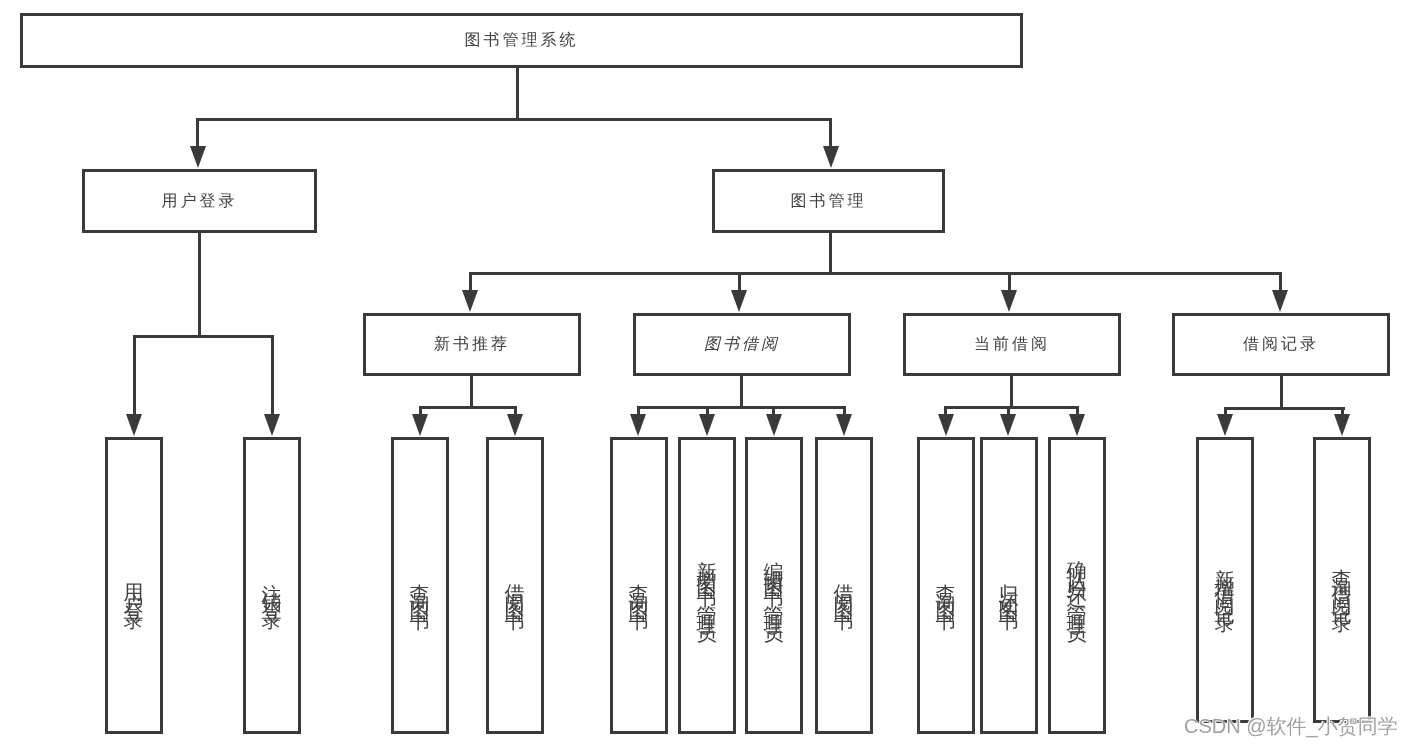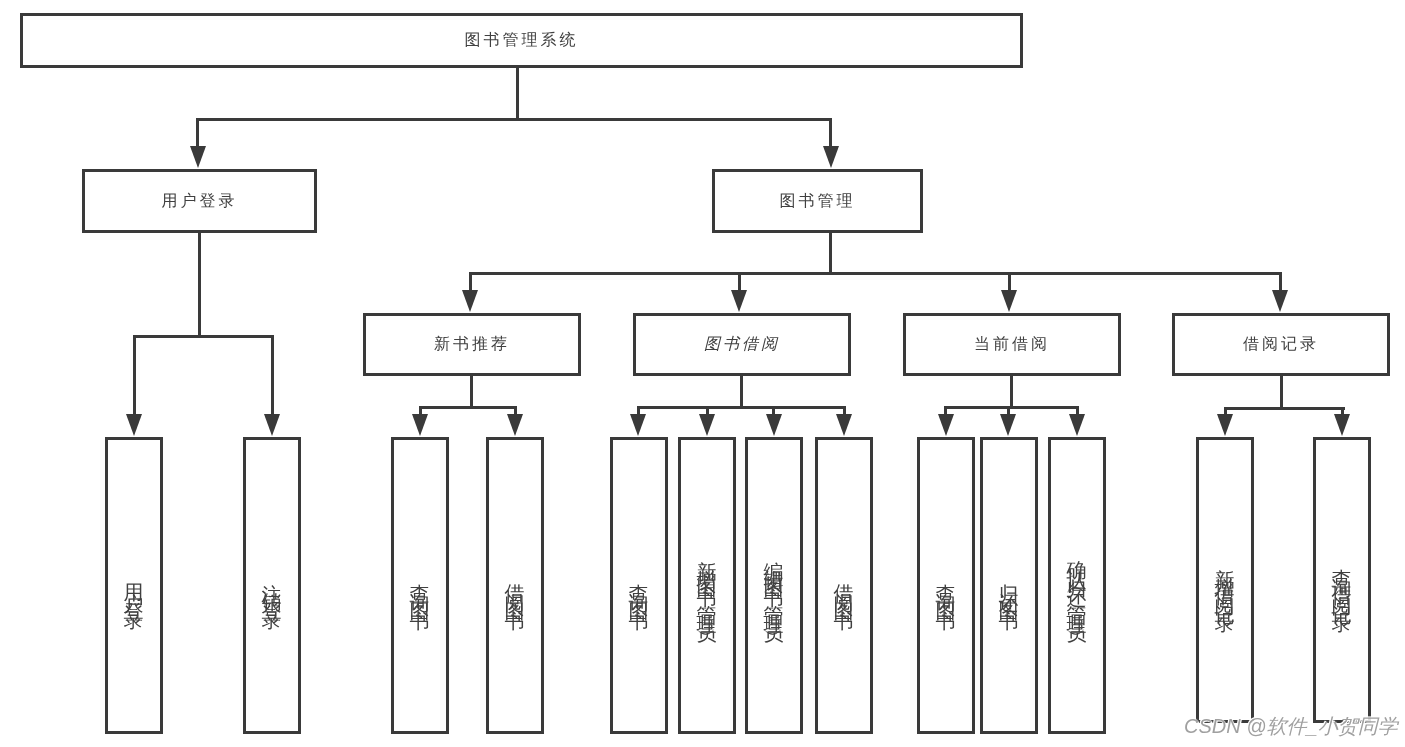--- a/index.html
+++ b/index.html
@@ -58,39 +58,38 @@
     border-top: 22px solid var(--line);
   }
   .watermark {
     position: absolute;
     left: 1184px;
     top: 713px;
     font-size: 20px;
     color: var(--watermark);
     text-shadow: 1px 1px 0 #ffffff, -1px -1px 0 #ffffff, 0 0 2px #ffffff;
     white-space: nowrap;
-    font-style: italic;
   }
 </style>
 </head>
 <body>
 
 <div class="stage">
 
   <div class="box hbox" style="left:20px; top:13px; width:1003px; height:55px;">图书管理系统</div>
 
   <div class="vline" style="left:516px; top:68px; height:53px;"></div>
   <div class="hline" style="left:196px; top:118px; width:636px;"></div>
   <div class="vline" style="left:196px; top:118px; height:30px;"></div>
   <div class="arrow" style="left:190px; top:146px;"></div>
   <div class="vline" style="left:829px; top:118px; height:30px;"></div>
   <div class="arrow" style="left:823px; top:146px;"></div>
 
   <div class="box hbox" style="left:82px; top:169px; width:235px; height:64px;">用户登录</div>
-  <div class="box hbox" style="left:712px; top:169px; width:211px; height:64px;">图书管理</div>
+  <div class="box hbox" style="left:712px; top:169px; width:233px; height:64px;">图书管理</div>
 
   <div class="vline" style="left:198px; top:233px; height:105px;"></div>
   <div class="hline" style="left:133px; top:335px; width:141px;"></div>
   <div class="vline" style="left:133px; top:335px; height:81px;"></div>
   <div class="arrow" style="left:126px; top:414px;"></div>
   <div class="vline" style="left:271px; top:335px; height:81px;"></div>
   <div class="arrow" style="left:264px; top:414px;"></div>
 
   <div class="vline" style="left:829px; top:233px; height:42px;"></div>
   <div class="hline" style="left:469px; top:272px; width:813px;"></div>

